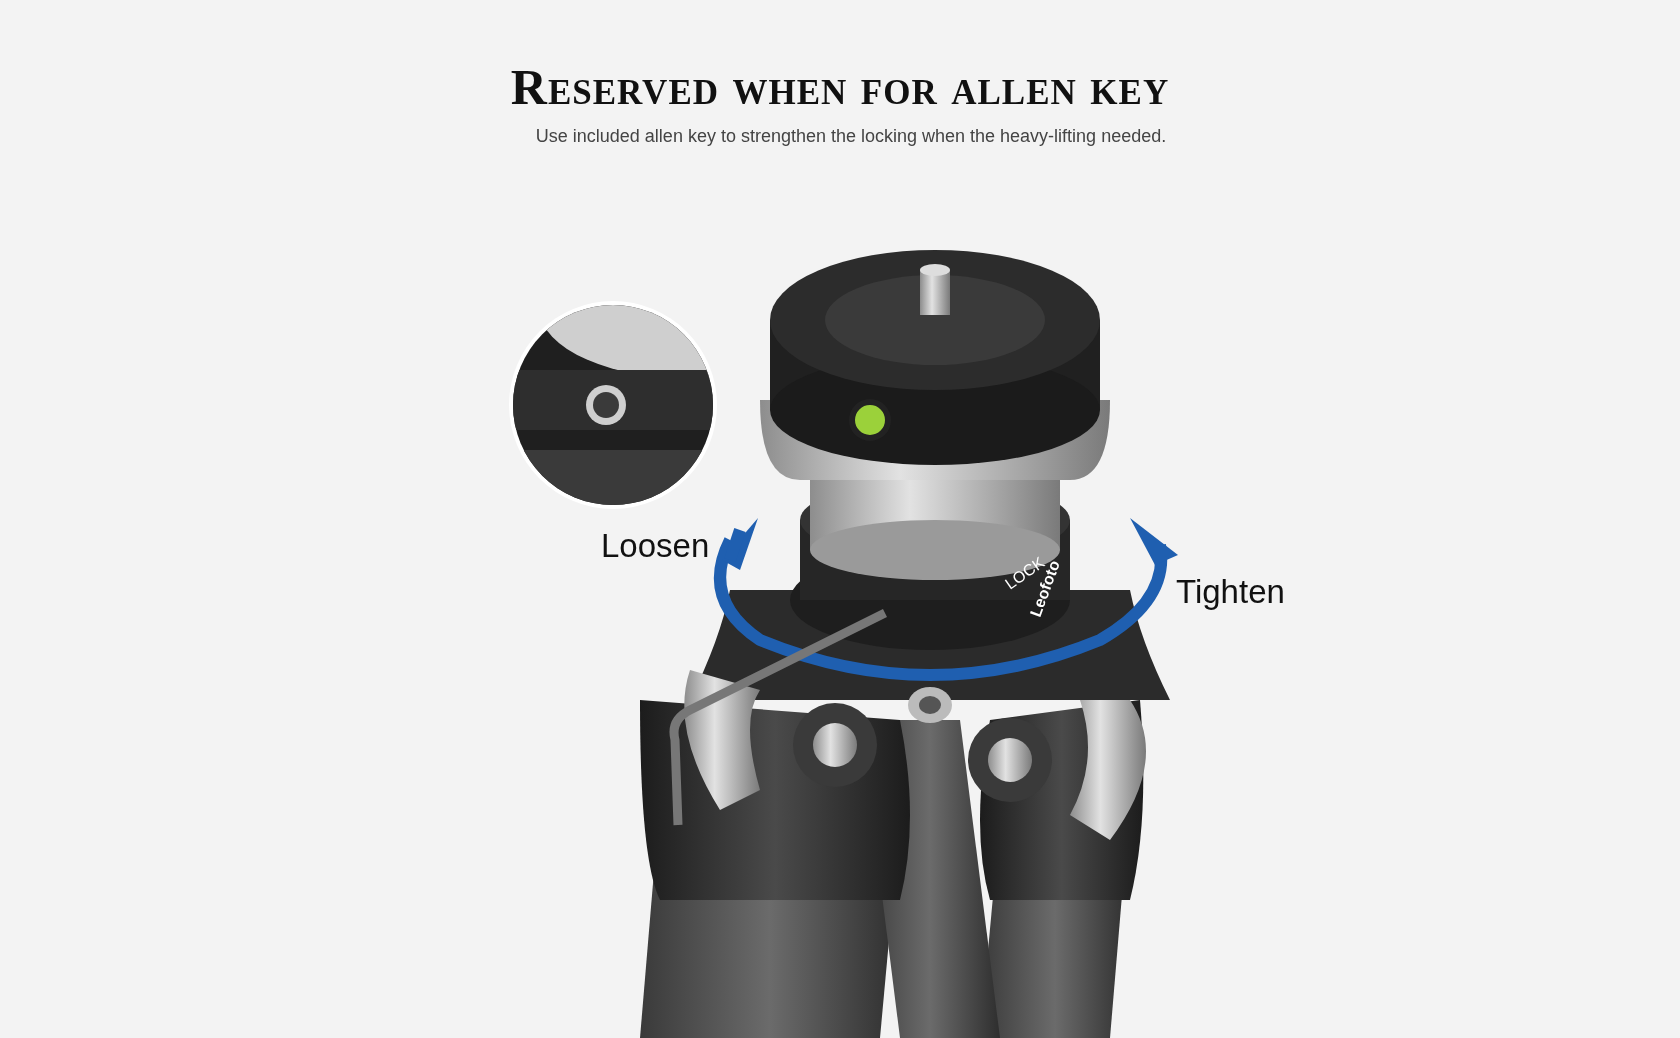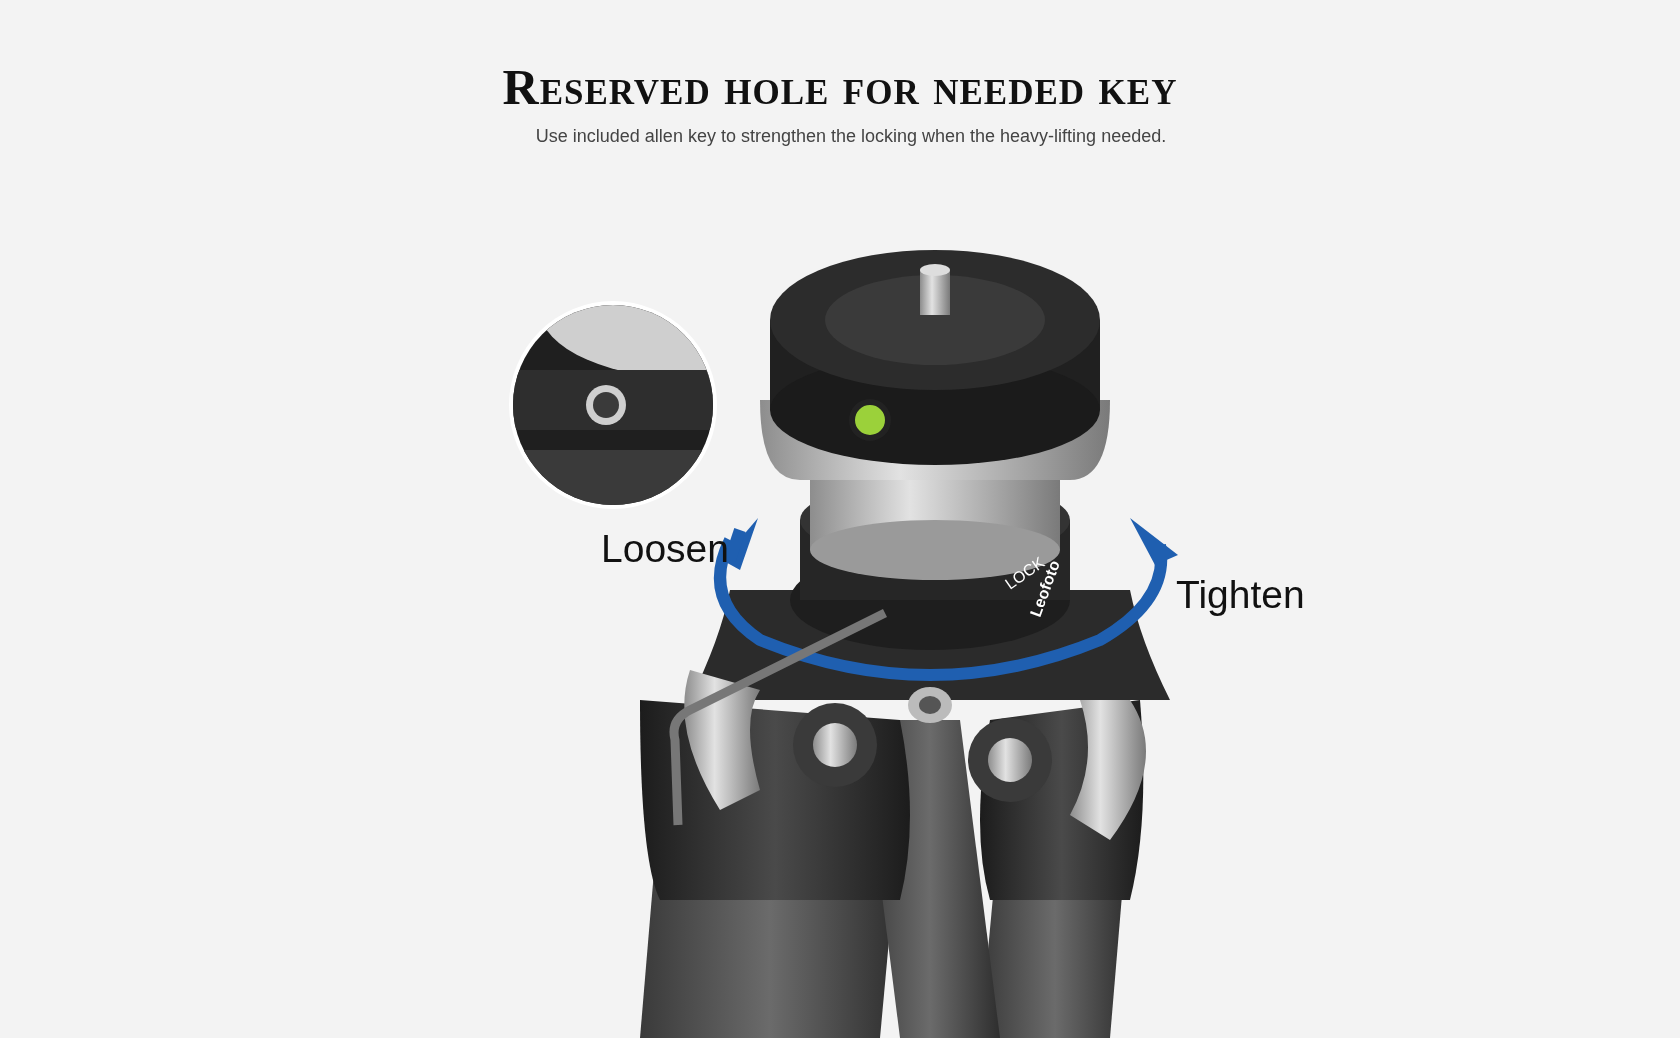--- a/index.html
+++ b/index.html
@@ -1,27 +1,27 @@
 <!DOCTYPE html>
 <html><head>
 <meta charset="utf-8">
 <style>
   html,body{margin:0;padding:0;}
   body{width:1680px;height:1038px;background:#f3f3f3;position:relative;overflow:hidden;font-family:"Liberation Sans",sans-serif;}
   .title{position:absolute;top:58px;left:0;width:1680px;text-align:center;font-family:"Liberation Serif",serif;font-weight:bold;font-size:50px;font-variant:small-caps;color:#111;letter-spacing:1px;}
   .subtitle{position:absolute;top:126px;left:15px;width:1672px;text-align:center;font-size:18px;color:#444;}
   .scene{position:absolute;left:0;top:0;width:1680px;height:1038px;}
-  .label{position:absolute;font-size:39px;color:#111;}
+  .label{position:absolute;font-size:33px;color:#111;}
   .loosen{left:601px;top:527px;}
   .tighten{left:1176px;top:527px;margin-top:46px;}
 </style>
 </head>
 <body>
 
-<div class="title">Reserved hole for needed key</div>
+<div class="title">Reserved when for allen key</div>
 <div class="subtitle">Use included allen key to strengthen the locking when the heavy-lifting needed.</div>
 
 <svg class="scene" viewBox="0 0 1680 1038" xmlns="http://www.w3.org/2000/svg">
   <defs>
     <linearGradient id="carbon" x1="0" x2="1">
       <stop offset="0" stop-color="#3a3a3a"></stop>
         <stop offset="0.5" stop-color="#6b6b6b"></stop>
         <stop offset="1" stop-color="#2e2e2e"></stop>
     </linearGradient>
     <linearGradient id="silver" x1="0" x2="1">

